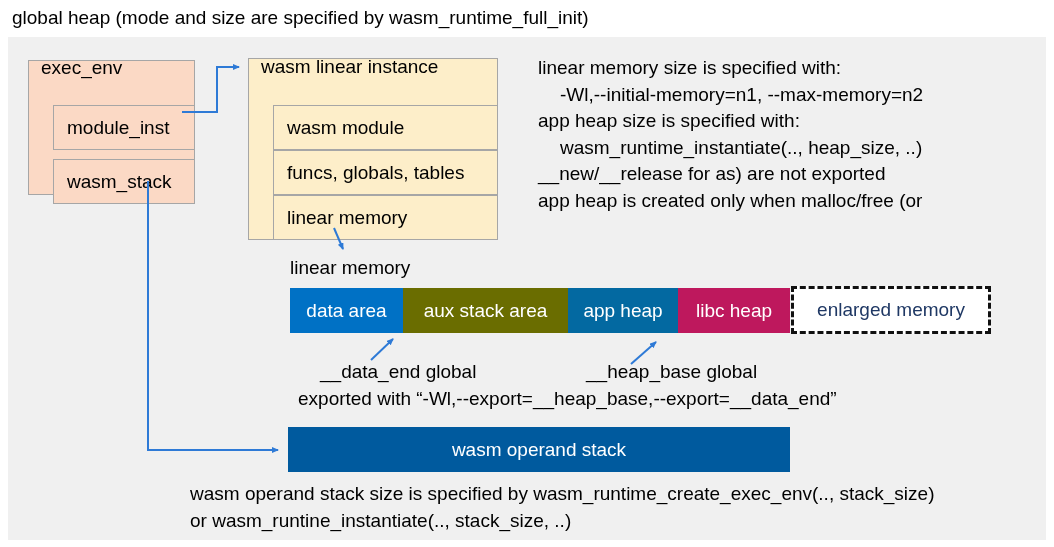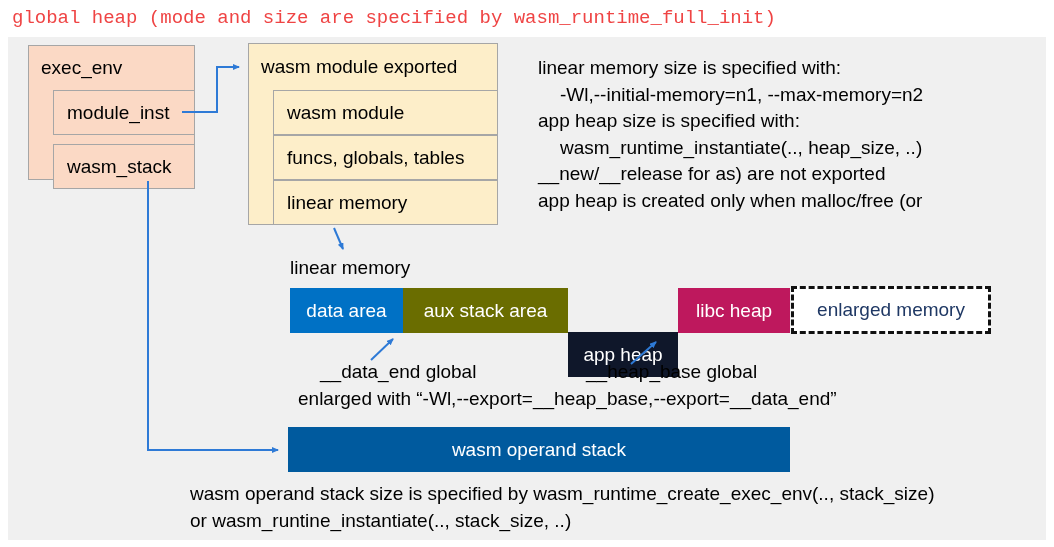--- a/index.html
+++ b/index.html
@@ -13,23 +13,23 @@
     overflow: hidden;
     background: #ffffff;
   }
   .abs { position: absolute; }
   #panel {
     left: 8px; top: 37px; width: 1038px; height: 503px;
     background: #f0f0f0;
   }
   #title {
     left: 12px; top: 7px;
-    font-size: 19px; color: #ef4444; font-family: Liberation Mono, monospace;
+    font-size: 19px; color: #000000;
   }
-  .box { border: 1.5px solid #a6a6a6; }
+  .box { border: 1.5px solid #a6a6a6; margin-top: 15px; }
   .box-label {
     font-size: 19px; padding-left: 13px; white-space: nowrap;
     display: flex; align-items: center; height: 100%;
   }
   
   #exec-env   { left: 28px;  top: 45px;  width: 167px; height: 135px; background: #fbd9c5; }
   #exec-hdr   { left: 28px;  top: 45px;  width: 189px; height: 45px; }
   #row-modinst{ left: 53px;  top: 90px;  width: 142px; height: 45px; background: #fbd9c5; }
   #row-wstack { left: 53px;  top: 144px; width: 142px; height: 45px; background: #fbd9c5; }
   
@@ -90,21 +90,21 @@
   </div>
   <div class="abs box" id="row-modinst">
     <div class="box-label">module_inst</div>
   </div>
   <div class="abs box" id="row-wstack">
     <div class="box-label">wasm_stack</div>
   </div>
 
   <div class="abs box" id="mod-inst"></div>
   <div class="abs" id="mod-hdr">
-    <div class="box-label">wasm module exported</div>
+    <div class="box-label">wasm linear instance</div>
   </div>
   <div class="abs box" id="row-wmod">
     <div class="box-label">wasm module</div>
   </div>
   <div class="abs box" id="row-fgt">
     <div class="box-label">funcs, globals, tables</div>
   </div>
   <div class="abs box" id="row-linmem">
     <div class="box-label">linear memory</div>
   </div>
@@ -114,27 +114,27 @@
     <div class="line indent">-Wl,--initial-memory=n1, --max-memory=n2</div>
     <div class="line">app heap size is specified with:</div>
     <div class="line indent">wasm_runtime_instantiate(.., heap_size, ..)</div>
     <div class="line">__new/__release for as) are not exported</div>
     <div class="line">app heap is created only when malloc/free (or</div>
   </div>
 
   <div class="abs" id="linmem-label">linear memory</div>
   <div class="abs seg" id="seg-data" style="background: rgb(0, 113, 197);">data area</div>
   <div class="abs seg" id="seg-aux" style="background: rgb(106, 109, 0);">aux stack area</div>
-  <div class="abs seg" id="seg-app" style="background: #0f172a; margin-top: 44px;">app heap</div>
+  <div class="abs seg" id="seg-app" style="background: #0369a1;">app heap</div>
   <div class="abs seg" id="seg-libc" style="background: #be185d;">libc heap</div>
   <div class="abs" id="seg-enl">enlarged memory</div>
 
   <div class="abs anno" id="anno-dataend">__data_end global</div>
   <div class="abs anno" id="anno-heapbase">__heap_base global</div>
-  <div class="abs anno" id="anno-export">enlarged with “-Wl,--export=__heap_base,--export=__data_end”</div>
+  <div class="abs anno" id="anno-export">exported with “-Wl,--export=__heap_base,--export=__data_end”</div>
 
   <div class="abs" id="notes-bottom">
     <div class="line">wasm operand stack size is specified by wasm_runtime_create_exec_env(.., stack_size)</div>
     <div class="line">or wasm_runtine_instantiate(.., stack_size, ..)</div>
   </div>
 
   <div class="abs" id="operand-bar">wasm operand stack</div>
 
   <svg class="abs" id="arrows" viewBox="0 0 1054 547" xmlns="http://www.w3.org/2000/svg">
     <defs>

